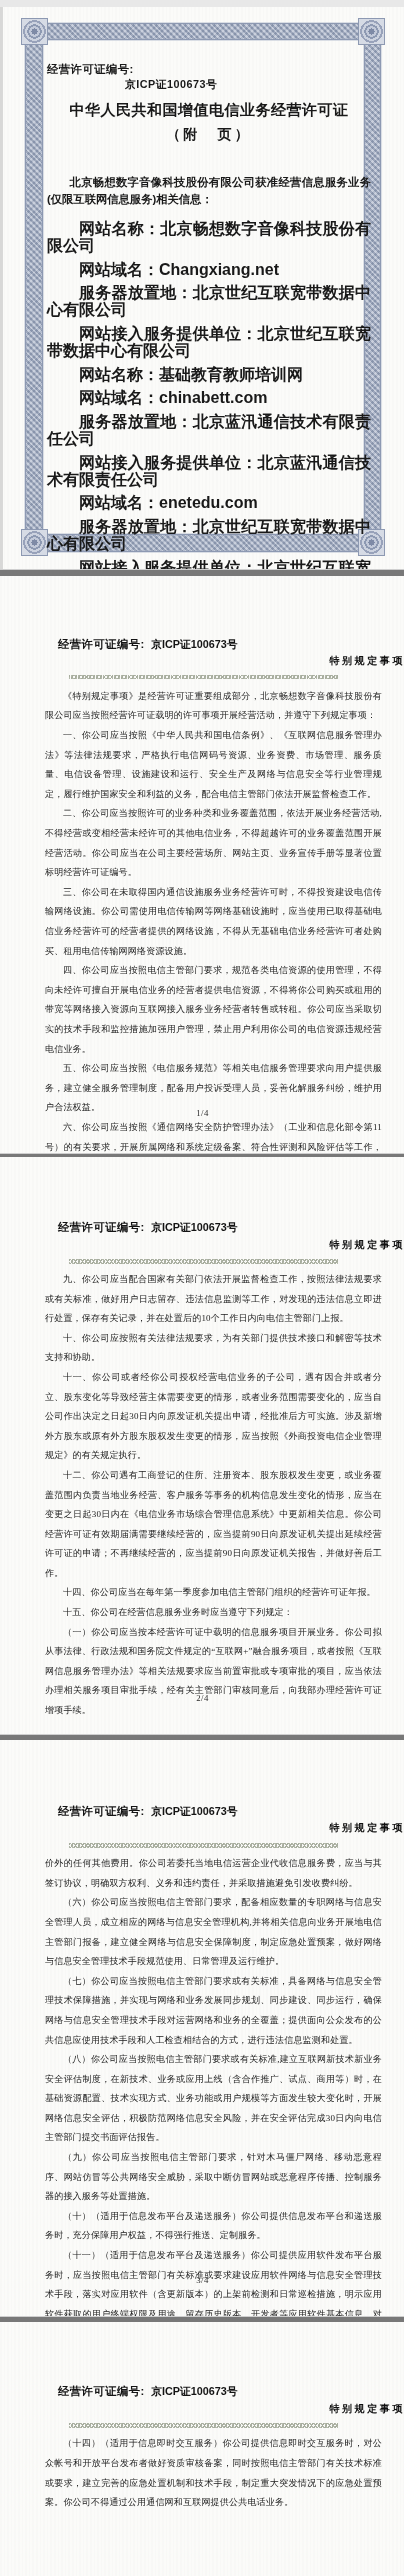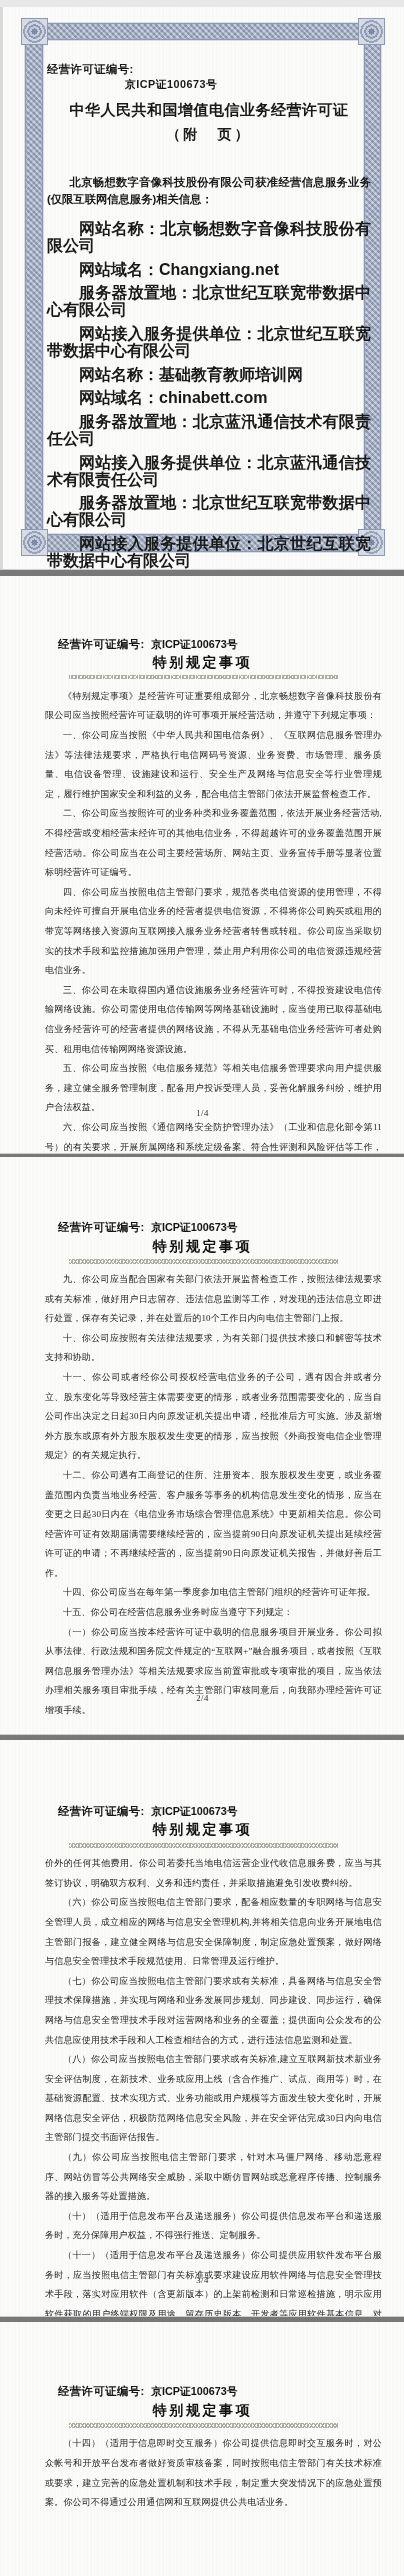--- a/index.html
+++ b/index.html
@@ -43,21 +43,21 @@
   .cert-title{font-size:15px;font-weight:bold;text-align:center;margin-top:9.3px;letter-spacing:0.5px;}
   .cert-subtitle{font-size:14px;font-weight:bold;text-align:center;margin-top:5.2px;letter-spacing:3.1px;}
   .cert-intro{font-size:11.3px;font-weight:bold;line-height:17.5px;margin-top:30px;text-indent:2em;text-align:justify;}
   .cert-entries{margin-top:5.2px;}
   .cert-entries p{font-size:16px;font-weight:bold;line-height:17px;margin:0 0 6.7px 0;text-indent:2em;text-align:justify;}
 
   
   .prov-header{position:absolute;left:58px;top:0;white-space:nowrap;color:#141414;}
   .prov-header .lbl{font-size:11.3px;font-weight:bold;letter-spacing:0.5px;}
   .prov-header .num{font-size:10.8px;font-weight:bold;margin-left:4.1px;}
-  .prov-title{position:absolute;left:0;right:0;text-align:center;font-size:14px;font-weight:bold;letter-spacing:2.6px;color:#101010;}
+  .prov-title{position:absolute;left:0;right:0;text-align:right;font-size:10px;font-weight:bold;letter-spacing:2.6px;color:#101010;}
   .zigzag{position:absolute;left:69px;width:269px;height:4.6px;opacity:.85;background:
       repeating-linear-gradient(120deg, #99a08f 0 1.3px, rgba(0,0,0,0) 1.3px 3.1px),
       repeating-linear-gradient(60deg, #a7ad9d 0 1.3px, rgba(0,0,0,0) 1.3px 3.1px);}
   .prov-body{position:absolute;left:45px;width:337px;color:#1c1c1c;
       font-family:"Liberation Serif",serif;}
   .prov-body p{font-size:9px;line-height:19.6px;margin:0;text-align:justify;text-indent:2em;letter-spacing:0.2px;}
   .prov-body p.cont{text-indent:0;}
   .pagenum{position:absolute;left:0;right:0;text-align:center;font-size:8.8px;color:#2a2a2a;font-family:"Liberation Serif",serif;letter-spacing:0.5px;}
 </style>
 </head>
@@ -87,41 +87,42 @@
       <p class="cert-intro">北京畅想数字音像科技股份有限公司获准经营信息服务业务(仅限互联网信息服务)相关信息：</p>
       <div class="cert-entries">
         <p>网站名称：北京畅想数字音像科技股份有限公司</p>
         <p>网站域名：Changxiang.net</p>
         <p>服务器放置地：北京世纪互联宽带数据中心有限公司</p>
         <p>网站接入服务提供单位：北京世纪互联宽带数据中心有限公司</p>
         <p>网站名称：基础教育教师培训网</p>
         <p>网站域名：chinabett.com</p>
         <p>服务器放置地：北京蓝汛通信技术有限责任公司</p>
         <p>网站接入服务提供单位：北京蓝汛通信技术有限责任公司</p>
+        <p>网站域名：enetedu.com</p>
         <p>服务器放置地：北京世纪互联宽带数据中心有限公司</p>
         <p>网站接入服务提供单位：北京世纪互联宽带数据中心有限公司</p>
       </div>
     </div>
   </div>
 
   <div class="gap" style="height:6.7px;"></div>
 
   <div class="page" style="height:577px;">
     <div class="prov-header" style="top:61px;">
       <span class="lbl">经营许可证编号:</span>
       <span class="num">京ICP证100673号</span>
     </div>
     <div class="prov-title" style="top:78px;">特别规定事项</div>
     <div class="zigzag" style="top:99px;"></div>
     <div class="prov-body" style="top:111px;">
       <p>《特别规定事项》是经营许可证重要组成部分，北京畅想数字音像科技股份有限公司应当按照经营许可证载明的许可事项开展经营活动，并遵守下列规定事项：</p>
       <p>一、你公司应当按照《中华人民共和国电信条例》、《互联网信息服务管理办法》等法律法规要求，严格执行电信网码号资源、业务资费、市场管理、服务质量、电信设备管理、设施建设和运行、安全生产及网络与信息安全等行业管理规定，履行维护国家安全和利益的义务，配合电信主管部门依法开展监督检查工作。</p>
       <p>二、你公司应当按照许可的业务种类和业务覆盖范围，依法开展业务经营活动,不得经营或变相经营未经许可的其他电信业务，不得超越许可的业务覆盖范围开展经营活动。你公司应当在公司主要经营场所、网站主页、业务宣传手册等显著位置标明经营许可证编号。</p>
+      <p>三、你公司在未取得国内通信设施服务业务经营许可时，不得投资建设电信传输网络设施。你公司需使用电信传输网等网络基础设施时，应当使用已取得基础电信业务经营许可的经营者提供的网络设施，不得从无基础电信业务经营许可者处购买、租用电信传输网网络资源设施。</p>
       <p>四、你公司应当按照电信主管部门要求，规范各类电信资源的使用管理，不得向未经许可擅自开展电信业务的经营者提供电信资源，不得将你公司购买或租用的带宽等网络接入资源向互联网接入服务业务经营者转售或转租。你公司应当采取切实的技术手段和监控措施加强用户管理，禁止用户利用你公司的电信资源违规经营电信业务。</p>
-      <p>三、你公司在未取得国内通信设施服务业务经营许可时，不得投资建设电信传输网络设施。你公司需使用电信传输网等网络基础设施时，应当使用已取得基础电信业务经营许可的经营者提供的网络设施，不得从无基础电信业务经营许可者处购买、租用电信传输网网络资源设施。</p>
       <p>五、你公司应当按照《电信服务规范》等相关电信服务管理要求向用户提供服务，建立健全服务管理制度，配备用户投诉受理人员，妥善化解服务纠纷，维护用户合法权益。</p>
       <p>六、你公司应当按照《通信网络安全防护管理办法》（工业和信息化部令第11号）的有关要求，开展所属网络和系统定级备案、符合性评测和风险评估等工作，及时向通信主管部门报备，按照有关政策和通信网络安全防护系列标准要求落实网络安全防护措施，保障网络和系统安全。</p>
 
     </div>
     <div class="pagenum" style="top:532px;">1/4</div>
   </div>
 
   <div class="gap" style="height:4.1px;"></div>
 
   <div class="page" style="height:577px;">

